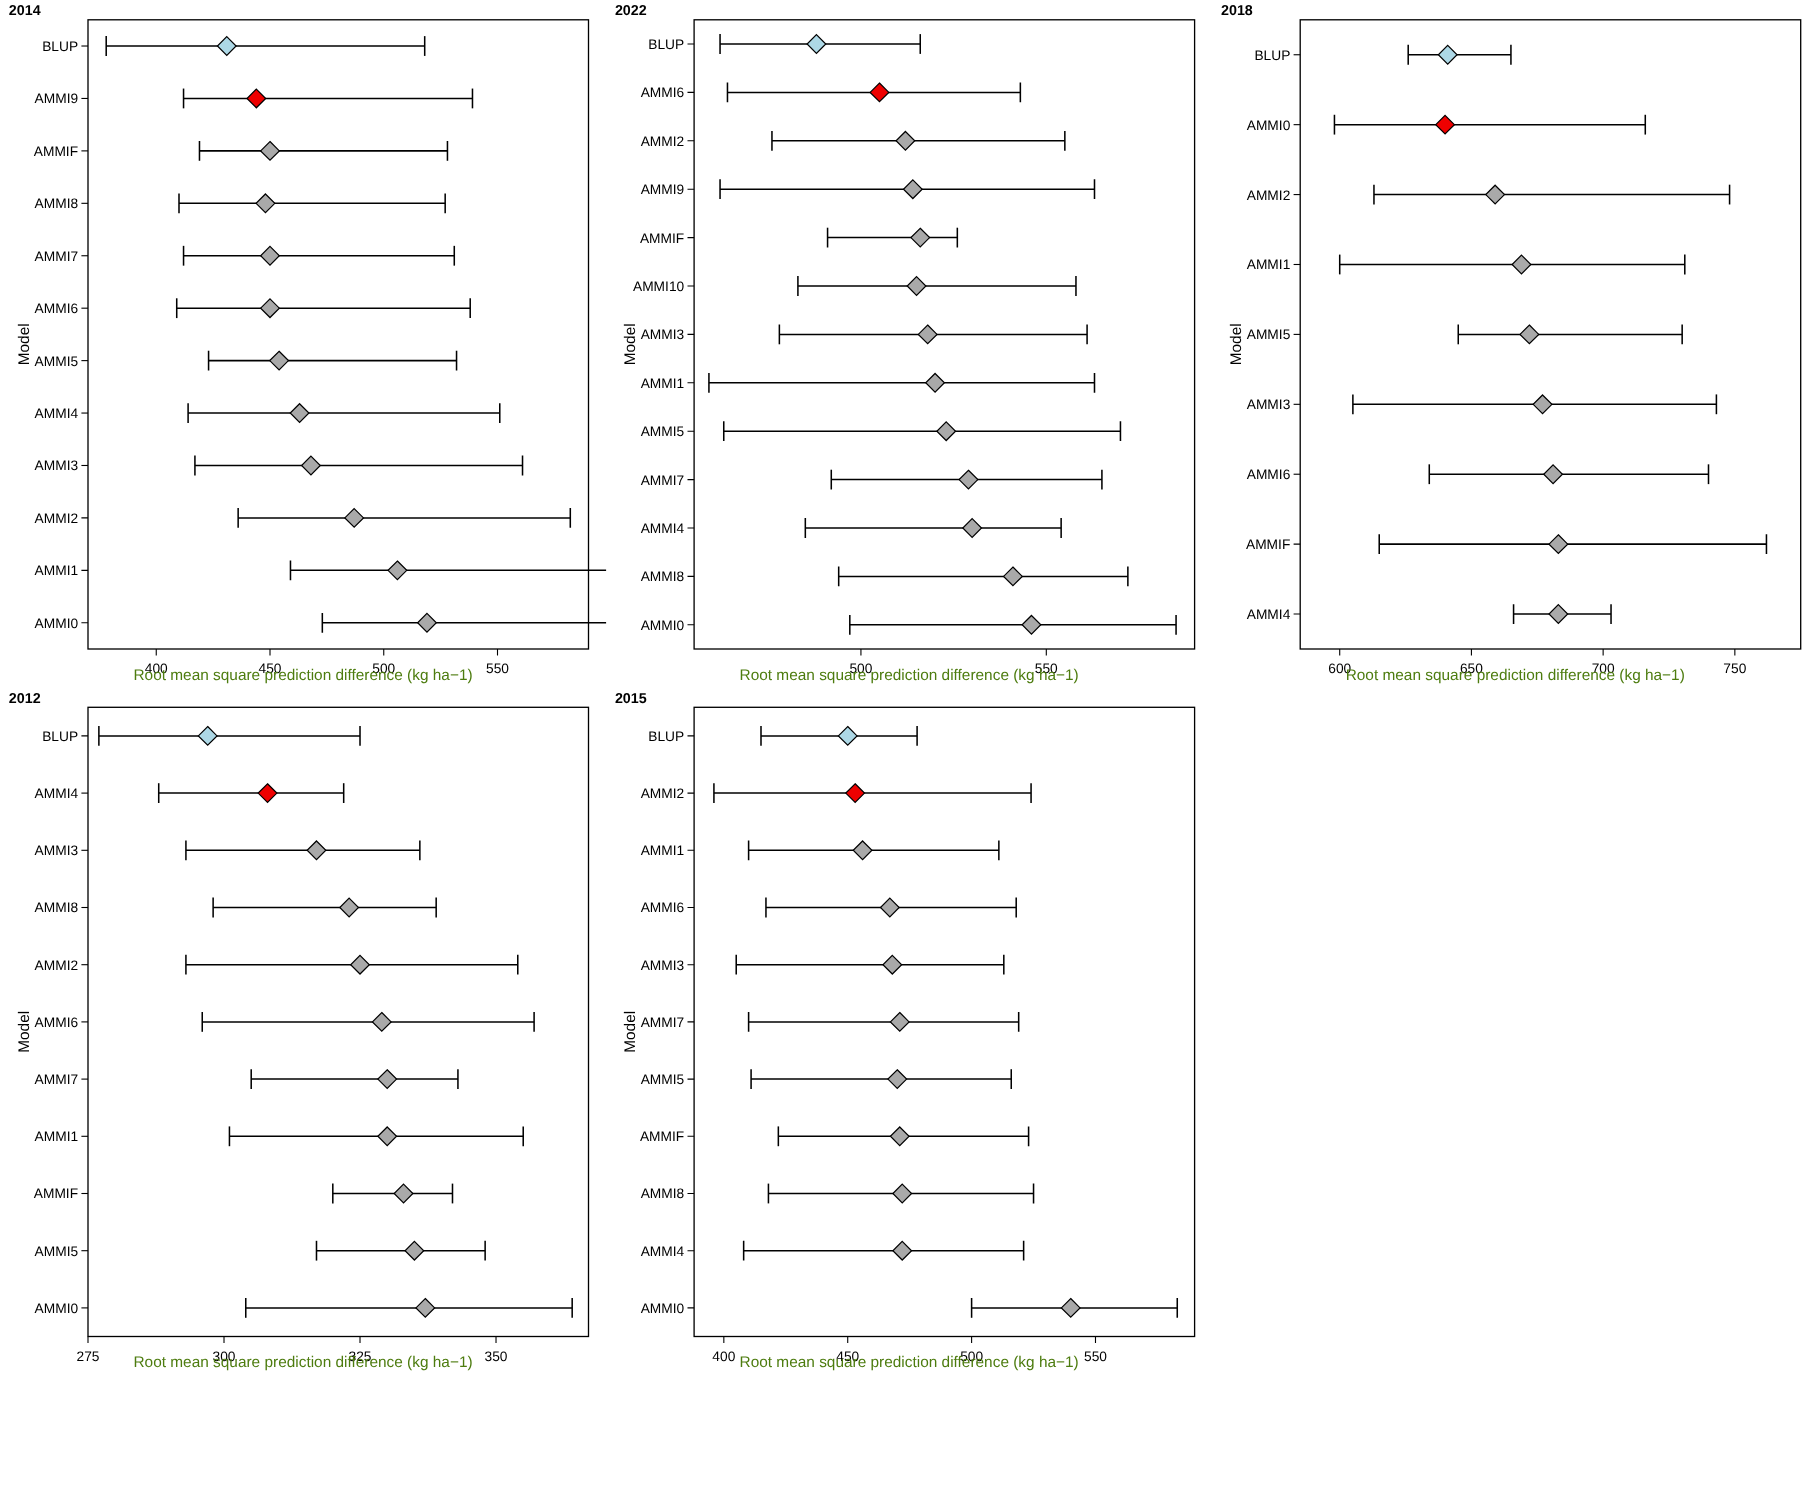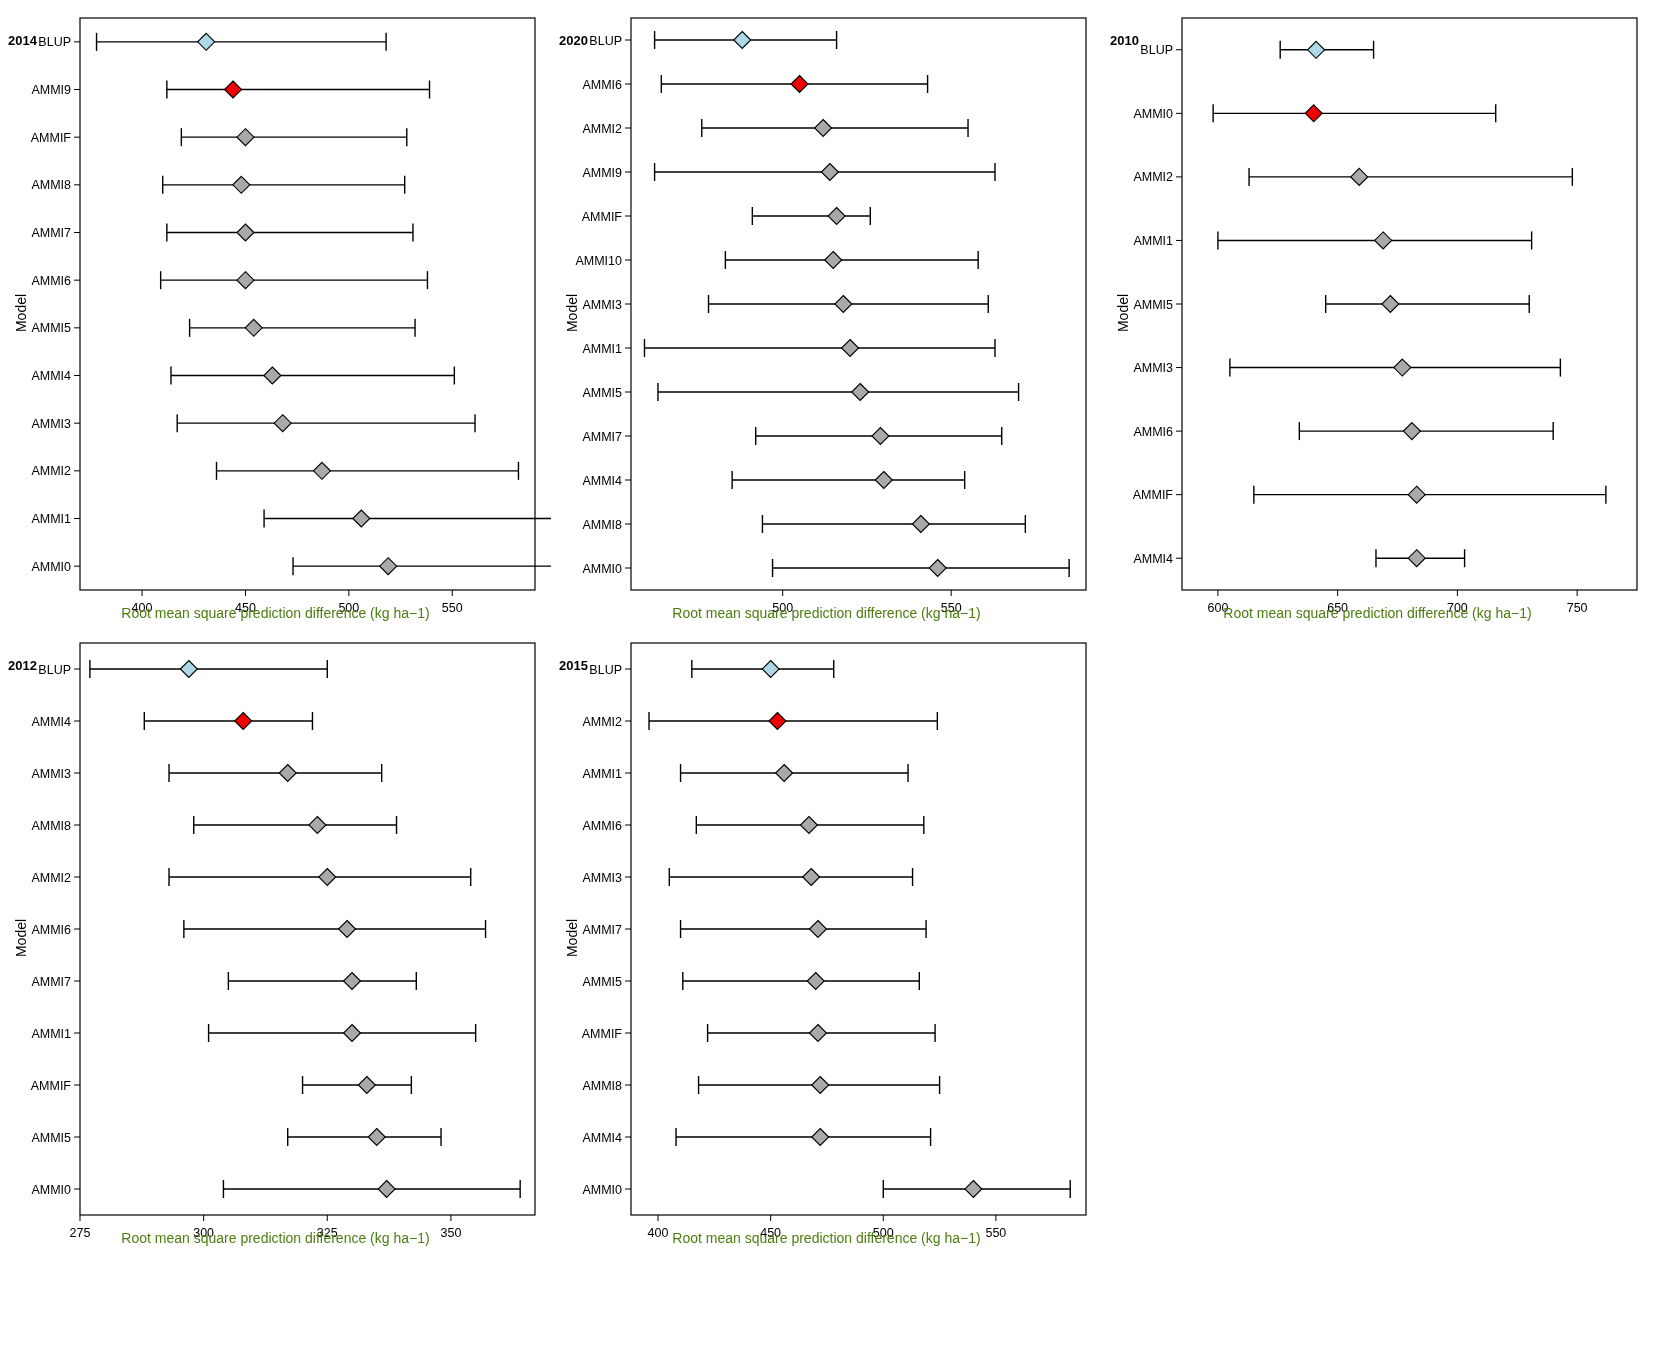--- a/index.html
+++ b/index.html
@@ -1,19 +1,19 @@
 <!DOCTYPE html>
 <html><head>
 <meta charset="utf-8">
 <style>
   html,body{margin:0;padding:0;background:#ffffff;}
   body{font-family:"Liberation Sans", sans-serif; width:1654px; height:1353px;}
   .grid{display:grid; grid-template-columns:551px 551px 551px; grid-template-rows:625px 625px; width:1654px;}
   .panel{position:relative; box-sizing:border-box; padding:0;}
-  .panel-title{position:absolute; left:8px; top:2px; font-size:13px; font-weight:bold; color:#000;margin-top:31px;}
+  .panel-title{position:absolute; left:8px; top:2px; font-size:13px; font-weight:bold; color:#000;}
   .ylab{position:absolute; left:2px; top:50%; transform:translateY(-50%) rotate(-90deg); transform-origin:center; font-size:14px; color:#000; white-space:nowrap;}
   .xlab{position:absolute; bottom:4px; left:0; width:100%; text-align:center; font-size:14px; color:#4d7c0f;}
   svg{display:block;}
   .axis-text{font-family:"Liberation Sans", sans-serif; font-size:12.5px; fill:#000;}
   .cat-text{font-family:"Liberation Sans", sans-serif; font-size:12.5px; fill:#000;}
 </style>
 </head>
 <body>
 
 <div class="grid">
@@ -99,21 +99,21 @@
         <polygon points="361.27272727272725,510 369.77272727272725,518.5 361.27272727272725,527 352.77272727272725,518.5" fill="#A9A9A9" stroke="#000000" stroke-width="1.1"></polygon>
         <text x="71" y="570.6666666666666" text-anchor="end" class="cat-text">AMMI0</text>
         <line x1="74" y1="566.1666666666666" x2="80" y2="566.1666666666666" stroke="#000000" stroke-width="1"></line>
         <line x1="293.02272727272725" y1="566.1666666666666" x2="584.6363636363636" y2="566.1666666666666" stroke="#000000" stroke-width="1.4"></line>
         <line x1="293.02272727272725" y1="557.1666666666666" x2="293.02272727272725" y2="575.1666666666666" stroke="#000000" stroke-width="1.4"></line>
         <line x1="584.6363636363636" y1="557.1666666666666" x2="584.6363636363636" y2="575.1666666666666" stroke="#000000" stroke-width="1.4"></line>
         <polygon points="388.1590909090909,557.6666666666666 396.6590909090909,566.1666666666666 388.1590909090909,574.6666666666666 379.6590909090909,566.1666666666666" fill="#A9A9A9" stroke="#000000" stroke-width="1.1"></polygon>
       </svg>
   </div>
   <div class="panel">
-    <div class="panel-title">2020</div>
+    <div class="panel-title">2022</div>
     <div class="ylab">Model</div>
     <div class="xlab">Root mean square prediction difference (kg ha−1)</div>
     <svg class="plot" width="551" height="625">
         <rect x="80" y="18" width="455" height="572" fill="#ffffff" stroke="#000000" stroke-width="1.2"></rect>
         <line x1="231.66666666666666" y1="590" x2="231.66666666666666" y2="596" stroke="#000000" stroke-width="1"></line>
         <text x="231.66666666666666" y="612" text-anchor="middle" class="axis-text">500</text>
         <line x1="400.1851851851852" y1="590" x2="400.1851851851852" y2="596" stroke="#000000" stroke-width="1"></line>
         <text x="400.1851851851852" y="612" text-anchor="middle" class="axis-text">550</text>
         <text x="71" y="44.5" text-anchor="end" class="cat-text">BLUP</text>
         <line x1="74" y1="40" x2="80" y2="40" stroke="#000000" stroke-width="1"></line>
@@ -189,21 +189,21 @@
         <polygon points="369.85185185185185,515.5 378.35185185185185,524 369.85185185185185,532.5 361.35185185185185,524" fill="#A9A9A9" stroke="#000000" stroke-width="1.1"></polygon>
         <text x="71" y="572.5" text-anchor="end" class="cat-text">AMMI0</text>
         <line x1="74" y1="568" x2="80" y2="568" stroke="#000000" stroke-width="1"></line>
         <line x1="221.55555555555557" y1="568" x2="518.148148148148" y2="568" stroke="#000000" stroke-width="1.4"></line>
         <line x1="221.55555555555557" y1="559" x2="221.55555555555557" y2="577" stroke="#000000" stroke-width="1.4"></line>
         <line x1="518.148148148148" y1="559" x2="518.148148148148" y2="577" stroke="#000000" stroke-width="1.4"></line>
         <polygon points="386.7037037037037,559.5 395.2037037037037,568 386.7037037037037,576.5 378.2037037037037,568" fill="#A9A9A9" stroke="#000000" stroke-width="1.1"></polygon>
       </svg>
   </div>
   <div class="panel">
-    <div class="panel-title">2010</div>
+    <div class="panel-title">2018</div>
     <div class="ylab">Model</div>
     <div class="xlab">Root mean square prediction difference (kg ha−1)</div>
     <svg class="plot" width="551" height="625">
         <rect x="80" y="18" width="455" height="572" fill="#ffffff" stroke="#000000" stroke-width="1.2"></rect>
         <line x1="115.92105263157895" y1="590" x2="115.92105263157895" y2="596" stroke="#000000" stroke-width="1"></line>
         <text x="115.92105263157895" y="612" text-anchor="middle" class="axis-text">600</text>
         <line x1="235.6578947368421" y1="590" x2="235.6578947368421" y2="596" stroke="#000000" stroke-width="1"></line>
         <text x="235.6578947368421" y="612" text-anchor="middle" class="axis-text">650</text>
         <line x1="355.39473684210526" y1="590" x2="355.39473684210526" y2="596" stroke="#000000" stroke-width="1"></line>
         <text x="355.39473684210526" y="612" text-anchor="middle" class="axis-text">700</text>

